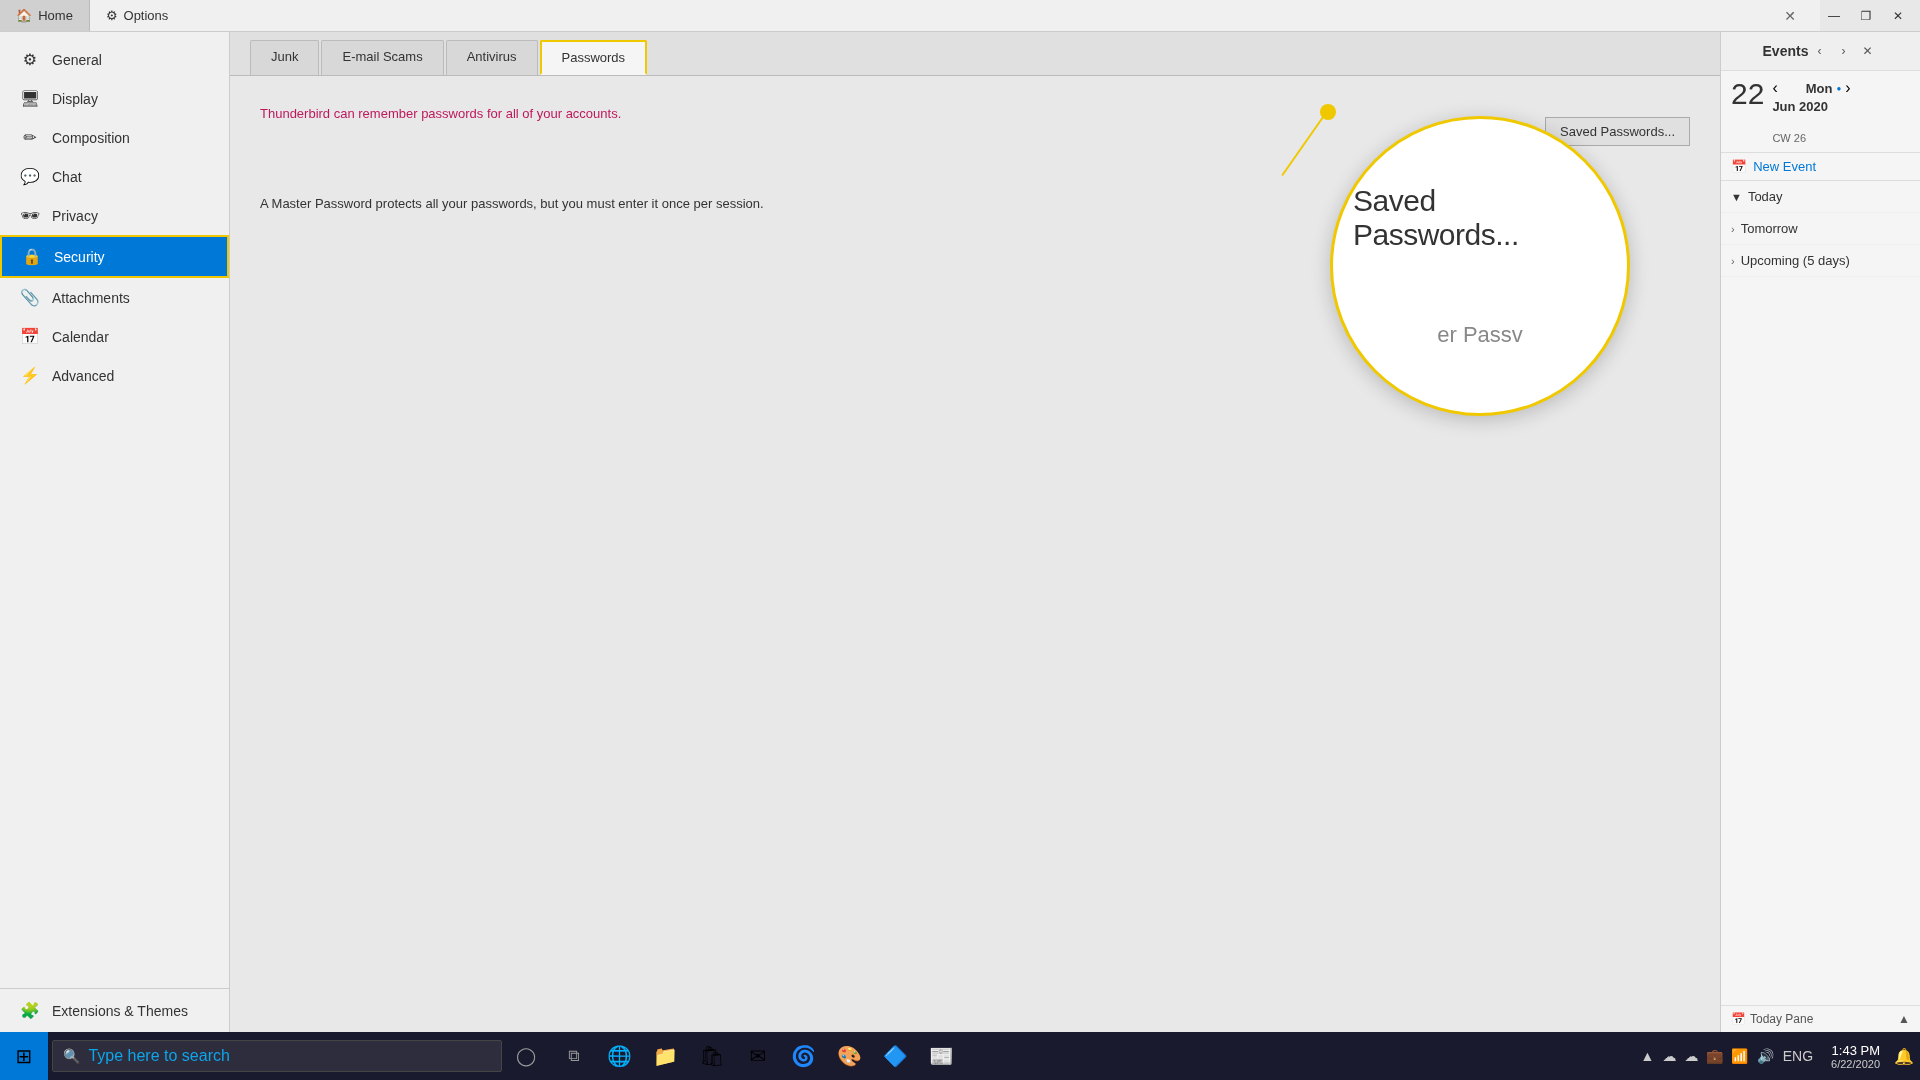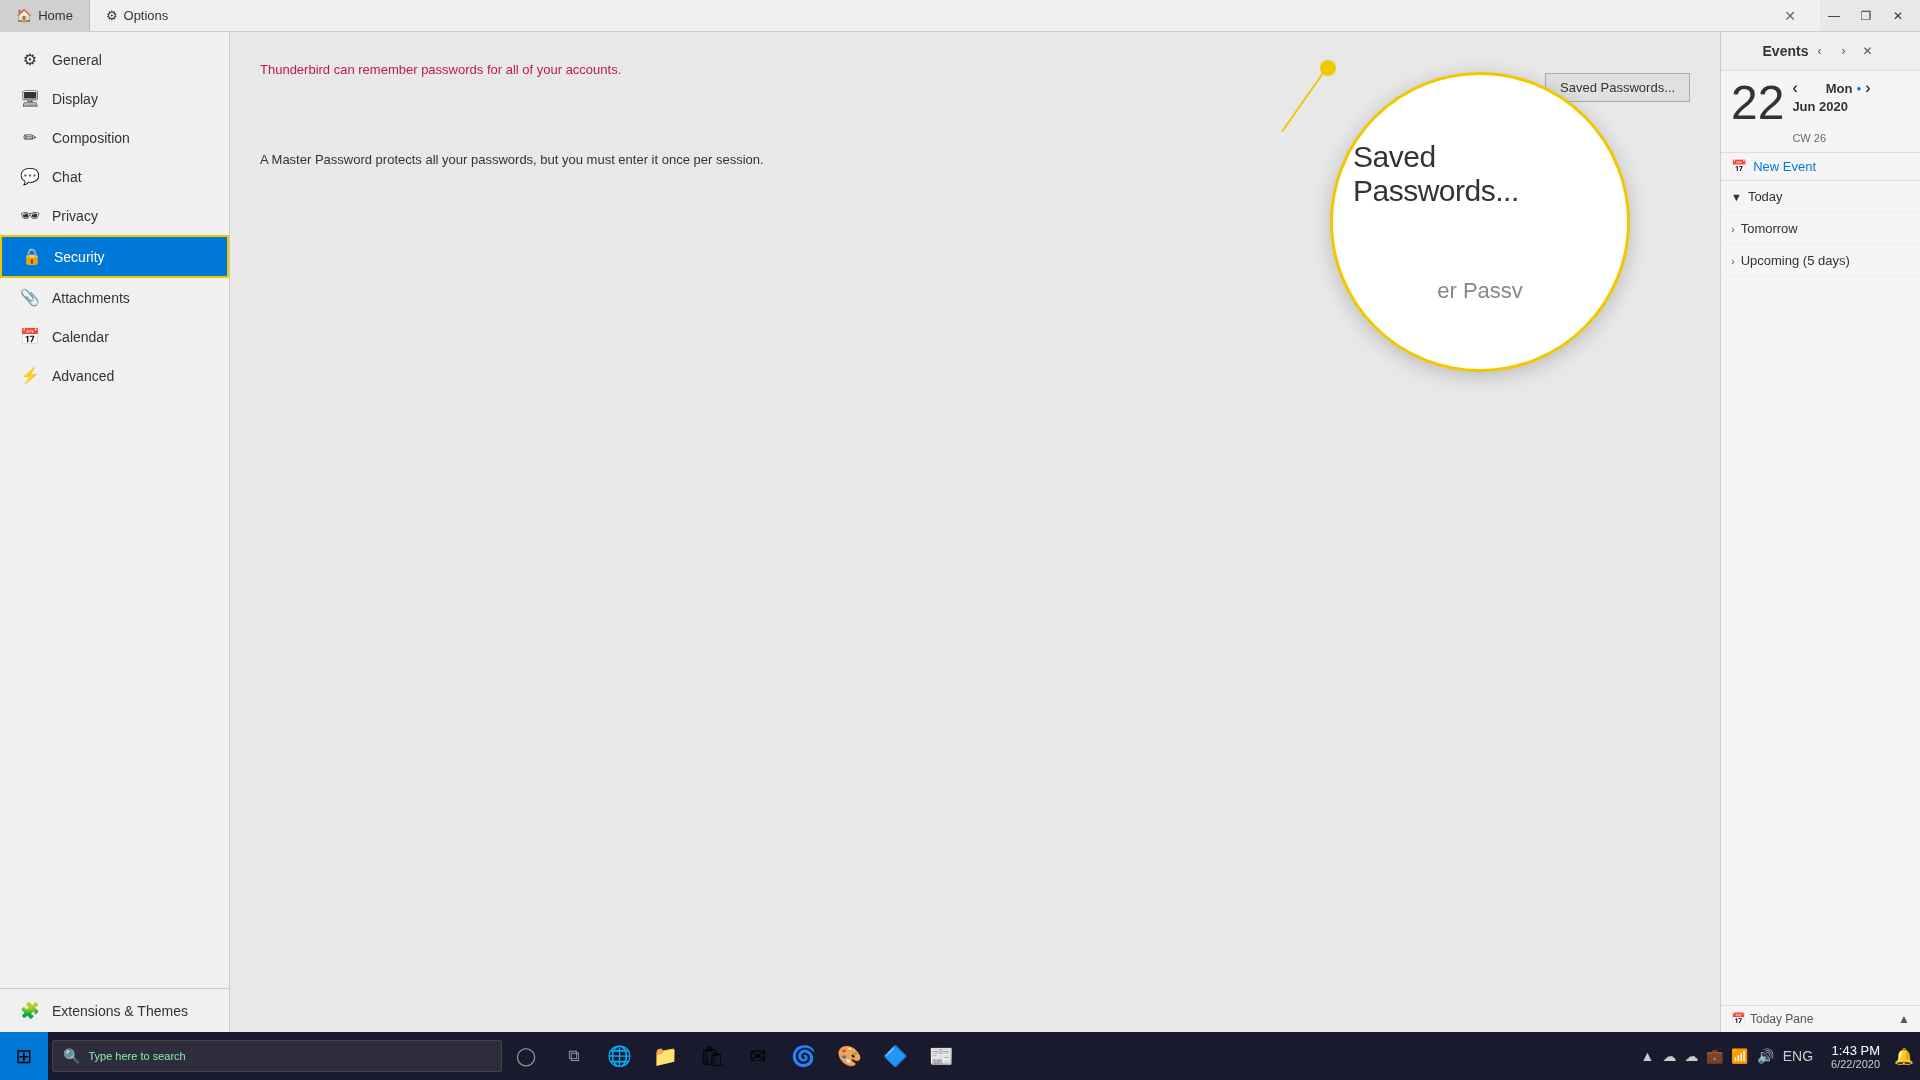--- a/index.html
+++ b/index.html
@@ -218,21 +218,21 @@
       color: #555;
     }
     .calendar-date-section {
       display: flex;
       align-items: flex-start;
       padding: 8px 10px;
       gap: 8px;
       border-bottom: 1px solid #ddd;
     }
     .cal-day-num {
-      font-size: 48px;
+      font-size: 30px;
       font-weight: 300;
       color: #333;
       line-height: 1;
     }
     .cal-day-info {
       display: flex;
       flex-direction: column;
       gap: 2px;
     }
     .cal-nav-row {
@@ -366,22 +366,22 @@
       width: 450px;
       margin-left: 4px;
       padding: 0 10px;
       gap: 8px;
     }
     .taskbar-search-icon {
       color: #999;
       font-size: 14px;
     }
     .taskbar-search-text {
-      font-size: 11px;
-      color: #86efac;
+      font-size: 16px;
+      color: #0ea5e9;
     }
     .taskbar-cortana {
       width: 48px;
       height: 48px;
       display: flex;
       align-items: center;
       justify-content: center;
       cursor: pointer;
       color: #999;
       font-size: 18px;
@@ -531,20 +531,26 @@
     <div class="sidebar-footer">
       <div class="sidebar-item" style="padding: 0;">
         <span class="icon">🧩</span>
         <span>Extensions &amp; Themes</span>
       </div>
     </div>
   </div>
 
   <div class="content-area">
 
+    <div class="tabs-bar">
+      <div class="tab">Junk</div>
+      <div class="tab">E-mail Scams</div>
+      <div class="tab">Antivirus</div>
+      <div class="tab active">Passwords</div>
+    </div>
 
     <div class="content-body">
       <div class="description-text">Thunderbird can remember passwords for all of your accounts.</div>
 
       <div class="saved-passwords-section">
         <button class="saved-passwords-btn">Saved Passwords...</button>
       </div>
 
       <div class="master-password-section">
         <div class="master-password-description">A Master Password protects all your passwords, but you must enter it once per session.</div>

